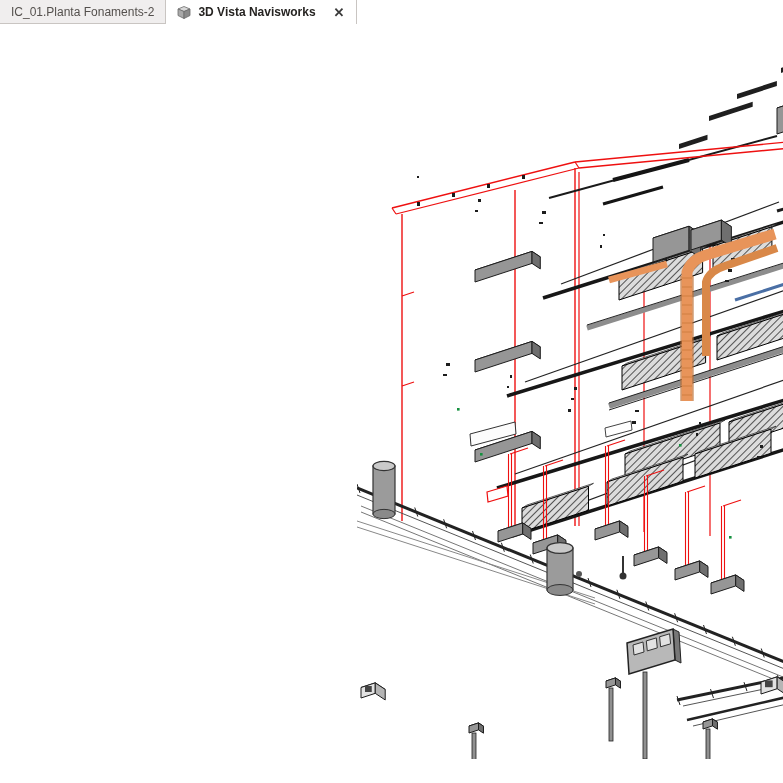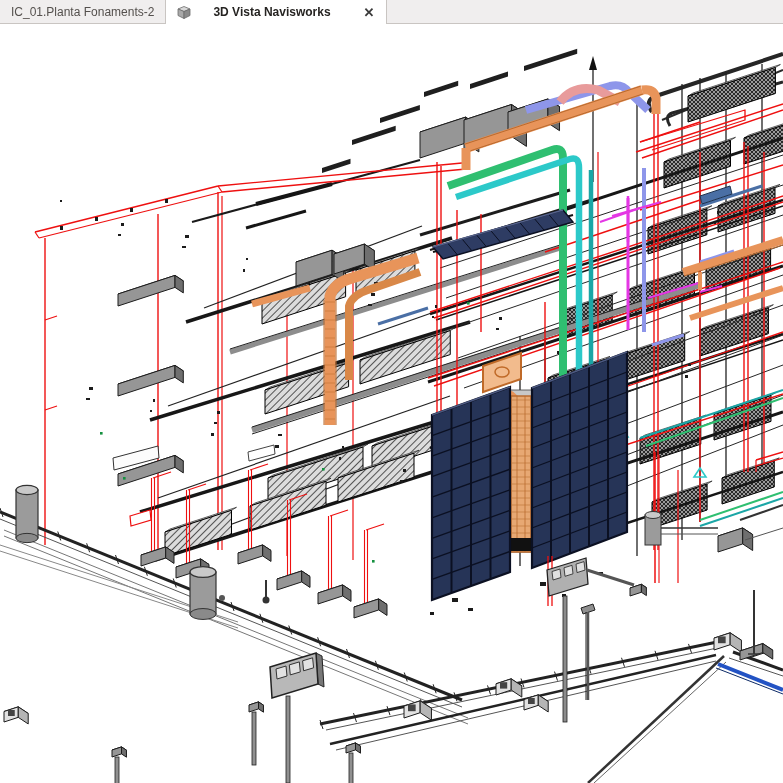--- a/index.html
+++ b/index.html
@@ -1,24 +1,24 @@
 <!DOCTYPE html>
 <html style="--c-tabbar_bg: #f0eeee; --c-tab_active_bg: #ffffff; --c-tab_border: #c9c5c2; --c-tab_text_inactive: #54504d; --c-tab_text_active: #262422; --c-canvas_bg: #ffffff; --c-line_black: #1a1a1a; --c-pipe_red: #ee1010; --c-duct_orange: #e8945a; --c-duct_orange_dark: #b96a2e; --c-duct_green: #2fbf71; --c-duct_cyan: #2cc9c9; --c-duct_teal: #1ba6a6; --c-duct_periwinkle: #8e96ea; --c-duct_magenta: #e437e4; --c-duct_pink: #e89b9b; --c-panel_navy: #263457; --c-panel_navy_dark: #0b1022; --c-solar_navy: #2e3c63; --c-pipe_blue: #2353c4; --c-steel_blue: #4a6fa5; --c-gray_light: #c6c6c6; --c-gray_mid: #969696; --c-gray_dark: #6f6f6f;"><head>
 <meta charset="utf-8">
 <style>
   html,body{margin:0;padding:0;background:#fff;width:783px;height:783px;overflow:hidden;
     font-family:"Liberation Sans",sans-serif;}
-  .app{width:783px;height:783px;display:flex;flex-direction:column;}
+  .app{width:783px;height:783px;display:flex;}
   .tabbar{display:flex;align-items:stretch;height:23px;background:var(--c-tabbar_bg,#f0eeee);
     border-bottom:1px solid var(--c-tab_border,#c9c5c2);flex:0 0 auto;}
   .tab{display:flex;align-items:center;padding:0 11px;font-size:12px;white-space:nowrap;}
   .tab.inactive{color:var(--c-tab_text_inactive,#54504d);background:var(--c-tabbar_bg,#f0eeee);
     border-right:1px solid var(--c-tab_border,#c9c5c2);}
   .tab.active{background:var(--c-tab_active_bg,#fff);border-right:1px solid var(--c-tab_border,#c9c5c2);
-    margin-bottom:-1px;font-weight:bold;color:var(--c-tab_text_active,#262422);gap:22px;}
+    margin-bottom:-1px;font-weight:bold;color:var(--c-tab_text_active,#262422);gap:7px;}
   .tab-close{margin-left:11px;font-size:13px;font-weight:bold;color:#3a3a3a;line-height:1;}
   .tab-icon{display:inline-flex;align-items:center;}
   .canvas{position:relative;flex:1 1 auto;background:var(--c-canvas_bg,#fff);}
   svg{display:block;}
 </style>
 </head>
 <body>
 
 <div class="app">
   <div class="tabbar">

